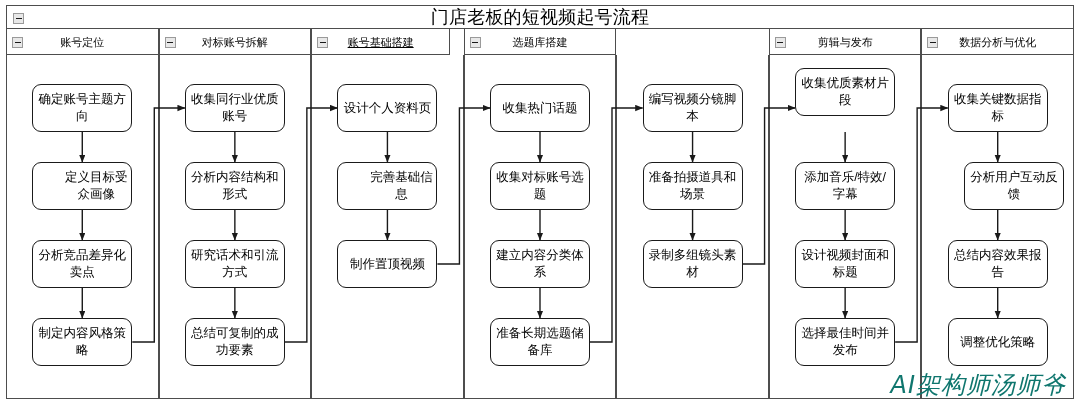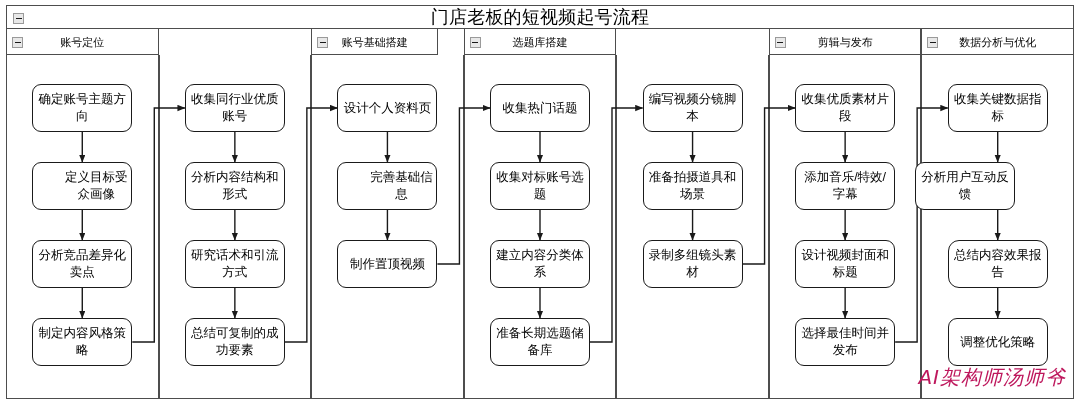--- a/index.html
+++ b/index.html
@@ -62,23 +62,23 @@
     font-size:12.5px;line-height:17px;color:#000;
     display:block;width:88px;word-break:break-all;
   }
 
   
   svg.links{position:absolute;left:0;top:0;width:1080px;height:410px;
     pointer-events:none;overflow:visible;}
 
   
   .watermark{
-    position:absolute;right:14px;bottom:21px;
-    font-size:20px;line-height:24px;font-style:italic;
-    color:#be185d;letter-spacing:1px;white-space:nowrap;
+    position:absolute;right:14px;bottom:13px;
+    font-size:24px;line-height:24px;font-style:italic;
+    color:#0f766e;letter-spacing:1px;white-space:nowrap;
     font-family:"DejaVu Sans","Liberation Sans",sans-serif;
   }
 </style>
 </head>
 <body>
 
 <div id="root">
 
   <div class="frame"></div>
 
@@ -89,21 +89,27 @@
     <div class="title-text">门店老板的短视频起号流程</div>
   </div>
 
   <div class="header-band" id="header-band">
       <div class="lane-head" style="left: 0px; width: 152.57px;">
         <div class="collapse" style="left: 5px; top: 8px;">
           <i></i>
         </div>
         <div class="lane-head-text">账号定位</div>
       </div>
-      <div class="lane-head" style="left: 305.14px; width: 127px;">
+      <div class="lane-head" style="left: 152.57px; width: 152.57px;">
+        <div class="collapse" style="left: 5px; top: 8px;">
+          <i></i>
+        </div>
+        <div class="lane-head-text">对标账号拆解</div>
+      </div>
+      <div class="lane-head" style="left: 305.14px; width: 139px; text-decoration: underline;">
         <div class="collapse" style="left: 5px; top: 8px;">
           <i></i>
         </div>
         <div class="lane-head-text">账号基础搭建</div>
       </div>
       <div class="lane-head" style="left: 457.71px; width: 152.57px;">
         <div class="collapse" style="left: 5px; top: 8px;">
           <i></i>
         </div>
         <div class="lane-head-text">选题库搭建</div>
@@ -213,39 +219,39 @@
       </div>
       <div class="node" style="left: 642.565px; top: 84px;">
         <span>编写视频分镜脚本</span>
       </div>
       <div class="node" style="left: 642.565px; top: 162px;">
         <span>准备拍摄道具和场景</span>
       </div>
       <div class="node" style="left: 642.565px; top: 240px;">
         <span>录制多组镜头素材</span>
       </div>
-      <div class="node" style="left: 795.135px; top: 84px; align-items: center;">
+      <div class="node" style="left: 795.135px; top: 68px; align-items: center;">
         <span>收集优质素材片段</span>
       </div>
       <div class="node" style="left: 795.135px; top: 162px; align-items: center;">
         <span>添加音乐/特效/字幕</span>
       </div>
       <div class="node" style="left: 795.135px; top: 240px;">
         <span>设计视频封面和标题</span>
       </div>
       <div class="node" style="left: 795.135px; top: 318px;">
         <span>选择最佳时间并发布</span>
       </div>
       <div class="node" style="left: 947.705px; top: 84px;">
         <span>收集关键数据指标</span>
       </div>
-      <div class="node" style="left: 915px; top: 162px;">
+      <div class="node" style="left: 964px; top: 162px;">
         <span>分析用户互动反馈</span>
       </div>
-      <div class="node" style="left: 947.705px; top: 240px; border-radius: 11px;">
+      <div class="node" style="left: 947.705px; top: 240px;">
         <span>总结内容效果报告</span>
       </div>
       <div class="node" style="left: 947.705px; top: 318px;">
         <span>调整优化策略</span>
       </div>
     </div>
 
   <div class="watermark">AI架构师汤师爷</div>
 </div>
 

